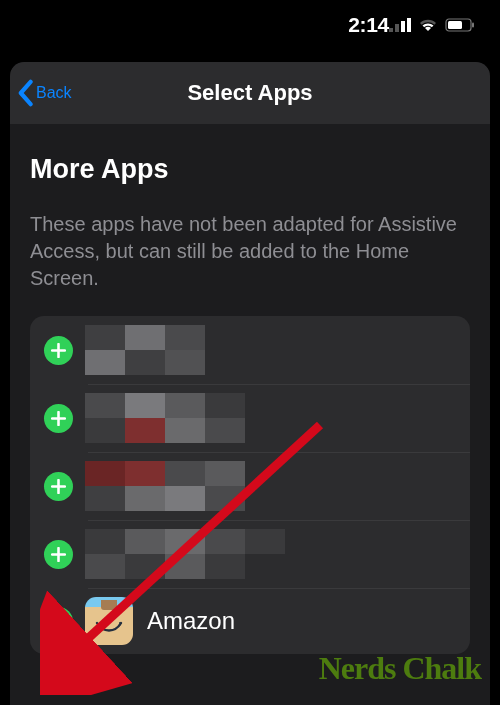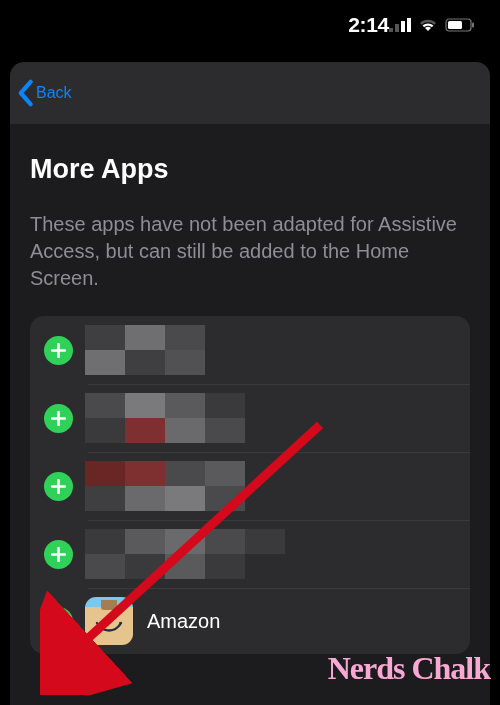--- a/index.html
+++ b/index.html
@@ -136,40 +136,40 @@
       border-radius: 0 0 3px 3px;
     }
     .app-icon .smile {
       position: absolute;
       bottom: 10px; left: 10px;
       width: 28px; height: 14px;
     }
 
     .app-label {
       margin-left: 14px;
-      font-size: 20px;
+      font-size: 24px;
       font-weight: 500;
     }
 
     .arrow-annot {
       position: absolute;
       pointer-events: none;
       left: 40px; top: 415px;
       width: 300px; height: 280px;
       z-index: 40;
     }
 
     .watermark {
       position: absolute;
-      right: 10px;
+      right: 19px;
       bottom: 18px;
       font-family: Georgia, "Times New Roman", serif;
       font-size: 32px;
       font-weight: 700;
-      color: #f9a8d4;
+      color: #4d7c0f;
       letter-spacing: -1px;
       z-index: 30;
       pointer-events: none;
     }
   </style>
 </head>
 <body>
 
 <div class="status-bar">
   <span class="status-time">2:14</span>
@@ -200,20 +200,21 @@
 </div>
 
 <div class="content-shell">
   <div class="nav-bar">
     <div class="back-btn">
       <svg class="back-chevron" viewBox="0 0 12 20">
           <path d="M10 2 L3 10 L10 18" fill="none" stroke="#0a84ff" stroke-width="3" stroke-linecap="round" stroke-linejoin="round"></path>
         </svg>
       <span>Back</span>
     </div>
+    <div class="nav-title">Select Apps</div>
   </div>
 
   <div class="section">
     <div class="section-title">More Apps</div>
     <div class="section-desc">These apps have not been adapted for Assistive Access, but can still be added to the Home Screen.</div>
 
     <div class="list">
 
       <div class="row">
         <div class="add-btn">

